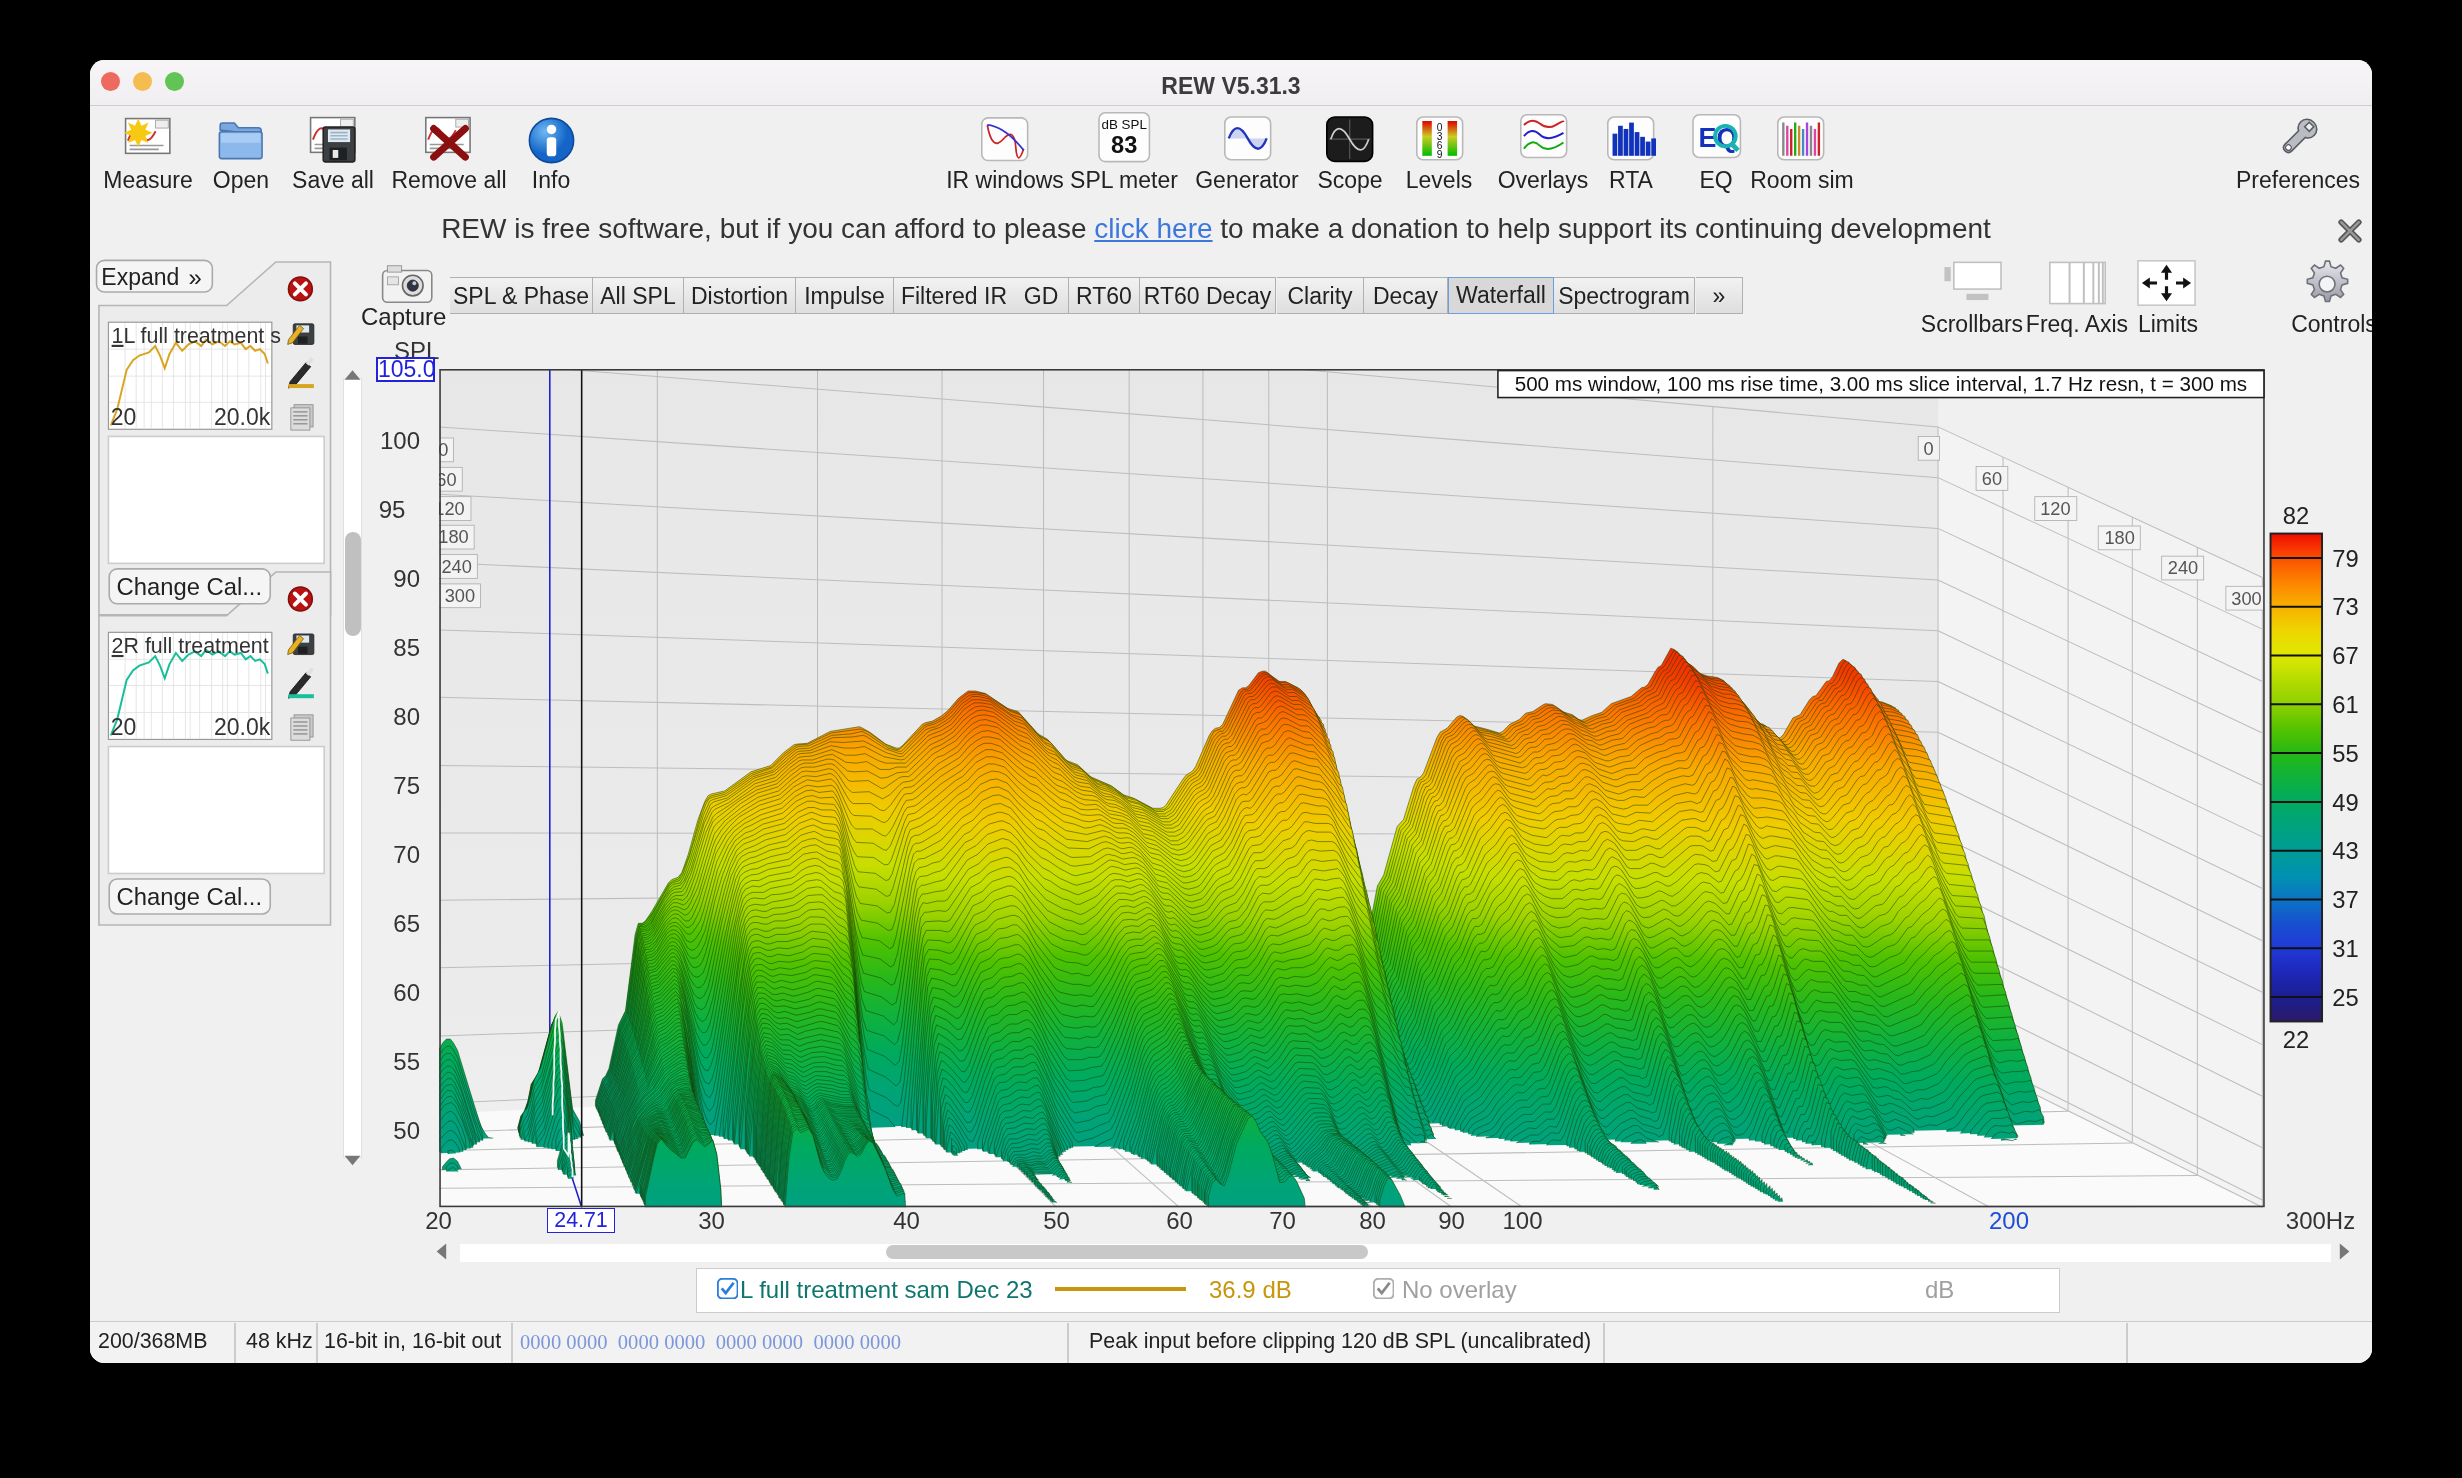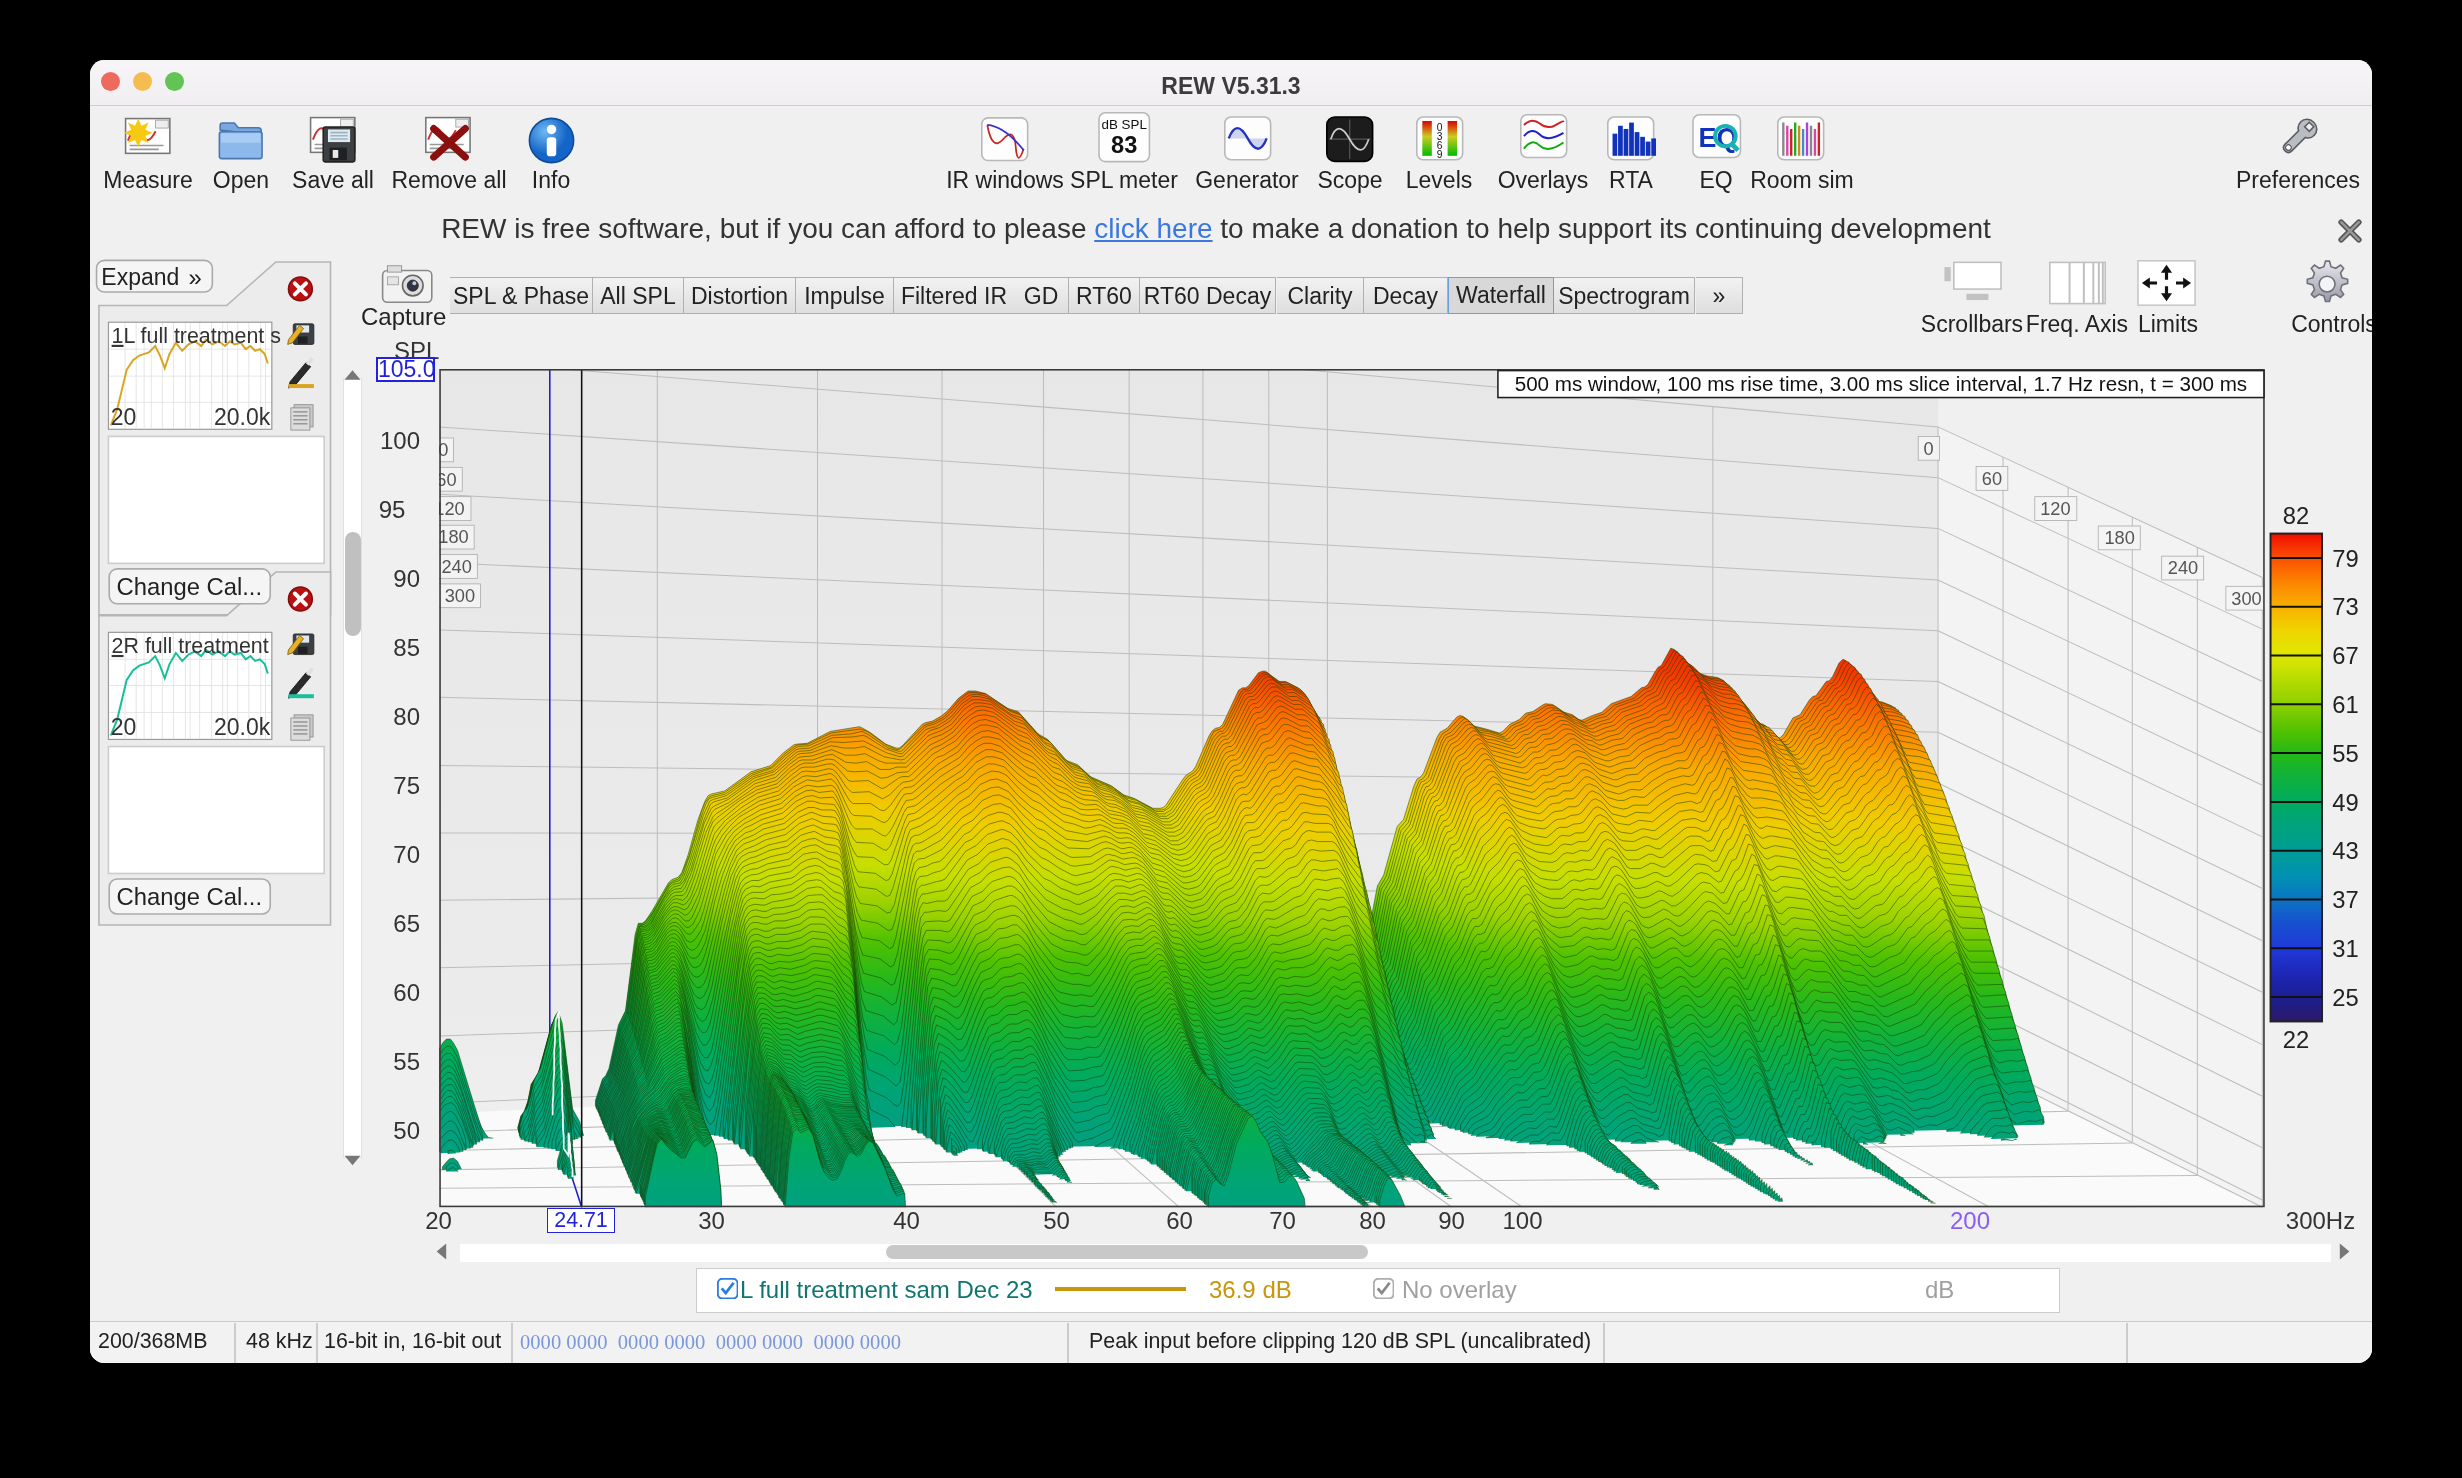--- a/index.html
+++ b/index.html
@@ -334,21 +334,21 @@
       <div class="abs" style="left:274px;top:1057px;width:56px;text-align:right;font-size:24px;color:#333">50</div>
       <div class="abs" style="left:309px;top:1147px;width:79px;text-align:center;font-size:24px;color:#333">20</div>
       <div class="abs" style="left:582px;top:1147px;width:79px;text-align:center;font-size:24px;color:#333">30</div>
       <div class="abs" style="left:777px;top:1147px;width:79px;text-align:center;font-size:24px;color:#333">40</div>
       <div class="abs" style="left:927px;top:1147px;width:79px;text-align:center;font-size:24px;color:#333">50</div>
       <div class="abs" style="left:1050px;top:1147px;width:79px;text-align:center;font-size:24px;color:#333">60</div>
       <div class="abs" style="left:1153px;top:1147px;width:79px;text-align:center;font-size:24px;color:#333">70</div>
       <div class="abs" style="left:1243px;top:1147px;width:79px;text-align:center;font-size:24px;color:#333">80</div>
       <div class="abs" style="left:1322px;top:1147px;width:79px;text-align:center;font-size:24px;color:#333">90</div>
       <div class="abs" style="left:1393px;top:1147px;width:79px;text-align:center;font-size:24px;color:#333">100</div>
-      <div class="abs" style="left:1860px;top:1147px;width:79px;text-align:left;font-size:24px;color:#8b5cf6">200</div>
+      <div class="abs" style="left:1860px;top:1147px;width:79px;text-align:right;font-size:24px;color:#1d4ed8">200</div>
       <div class="abs" style="left:2175px;top:1147px;width:111px;text-align:center;font-size:24px;color:#333">300Hz</div>
       <div class="abs" style="left:457px;top:1148px;width:68px;height:25.4px;border:1.6px solid #2222dd;color:#2222dd;background:#fff;font-size:21.4px;text-align:center;line-height:23px">24.71</div>
       <div class="abs" style="left:370px;top:1184px;width:1871px;height:17.5px;background:#fff"></div>
       <div class="abs" style="left:796px;top:1185px;width:482px;height:14.3px;background:#c8c8c8;border-radius:7.1px"></div>
       <svg class="abs" style="left:343px;top:1182px" width="1920" height="19" xmlns="http://www.w3.org/2000/svg" viewBox="0 0 2420 24">
         <path d="M2 12 L14 2 L14 22 Z" fill="#777"></path>
         <path d="M2418 12 L2406 2 L2406 22 Z" fill="#777"></path>
       </svg>
       <svg class="abs" style="left:2248px;top:159px" width="24" height="24" xmlns="http://www.w3.org/2000/svg" viewBox="0 0 30 30">
         <path d="M4 4 L26 26 M26 4 L4 26" stroke="#555" stroke-width="7" stroke-linecap="round"></path>

